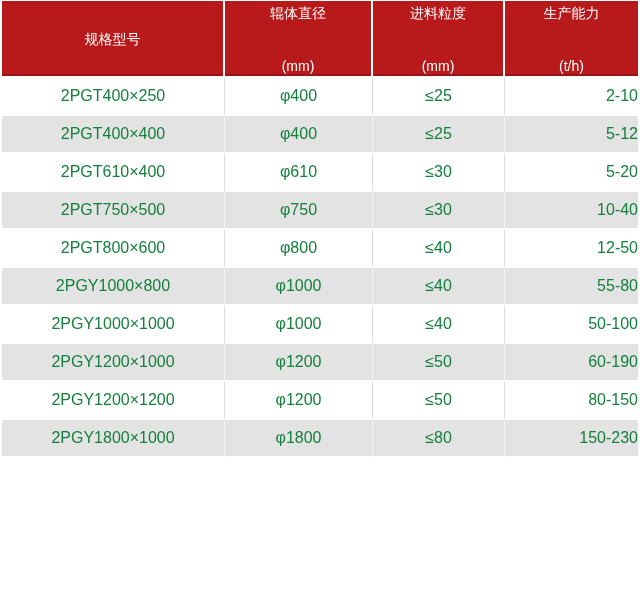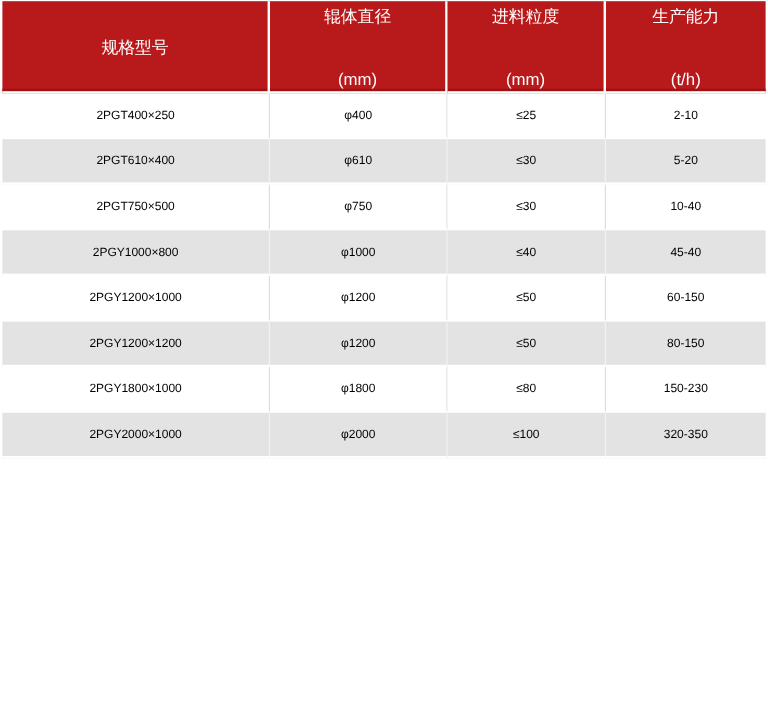--- a/index.html
+++ b/index.html
@@ -43,27 +43,27 @@
   thead th:last-child { border-right: none; }
   .th-title { line-height: 21px; margin-top: 2px; }
   .th-unit  { line-height: 20px; margin-top: 32px; }
   .th-unit:empty { display: none; }
 
   tbody td {
     height: 36px;
     padding: 0;
     text-align: center;
     vertical-align: middle;
-    font-size: 10px;
-    color: #000000;
+    font-size: 16px;
+    color: #15803d;
     background: #ffffff;
     border-right: 1px solid #dedede;
     border-bottom: 2px solid #ffffff;
   }
-  tbody td:last-child { border-right: none; }
+  tbody td:last-child { border-right: none; text-align: right; }
   tbody tr:nth-child(even) td {
     background: #e3e3e3;
     border-right-color: #f2f2f2;
   }
   tbody tr:nth-child(even) td:last-child { border-right: none; }
 </style>
 </head>
 <body>
 
 <div class="page">
@@ -95,56 +95,68 @@
       </tr>
     </thead>
     <tbody id="rows">
         <tr>
     <td>2PGT400×250</td>
     <td>φ400</td>
     <td>≤25</td>
     <td>2-10</td>
   </tr>
         <tr>
+    <td>2PGT400×400</td>
+    <td>φ400</td>
+    <td>≤25</td>
+    <td>5-12</td>
+  </tr>
+        <tr>
     <td>2PGT610×400</td>
     <td>φ610</td>
     <td>≤30</td>
     <td>5-20</td>
   </tr>
         <tr>
     <td>2PGT750×500</td>
     <td>φ750</td>
     <td>≤30</td>
     <td>10-40</td>
   </tr>
         <tr>
+    <td>2PGT800×600</td>
+    <td>φ800</td>
+    <td>≤40</td>
+    <td>12-50</td>
+  </tr>
+        <tr>
     <td>2PGY1000×800</td>
     <td>φ1000</td>
     <td>≤40</td>
-    <td>45-40</td>
+    <td>55-80</td>
+  </tr>
+        <tr>
+    <td>2PGY1000×1000</td>
+    <td>φ1000</td>
+    <td>≤40</td>
+    <td>50-100</td>
   </tr>
         <tr>
     <td>2PGY1200×1000</td>
     <td>φ1200</td>
     <td>≤50</td>
-    <td>60-150</td>
+    <td>60-190</td>
   </tr>
         <tr>
     <td>2PGY1200×1200</td>
     <td>φ1200</td>
     <td>≤50</td>
     <td>80-150</td>
   </tr>
         <tr>
     <td>2PGY1800×1000</td>
     <td>φ1800</td>
     <td>≤80</td>
     <td>150-230</td>
   </tr>
-        <tr>
-    <td>2PGY2000×1000</td>
-    <td>φ2000</td>
-    <td>≤100</td>
-    <td>320-350</td>
-  </tr>
       </tbody>
   </table>
 </div>
 
 </body></html>

